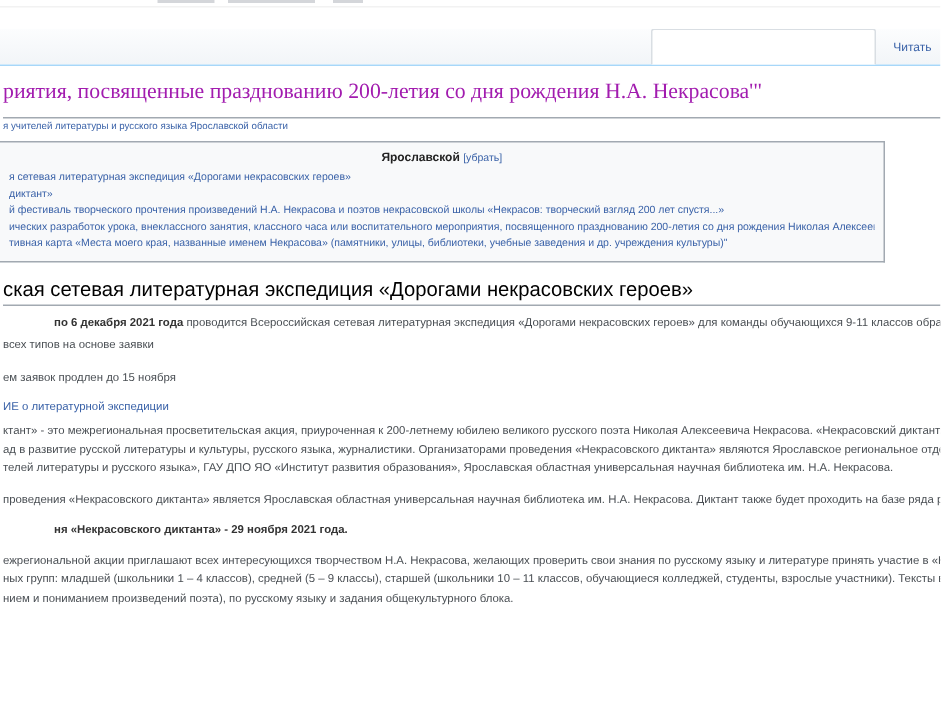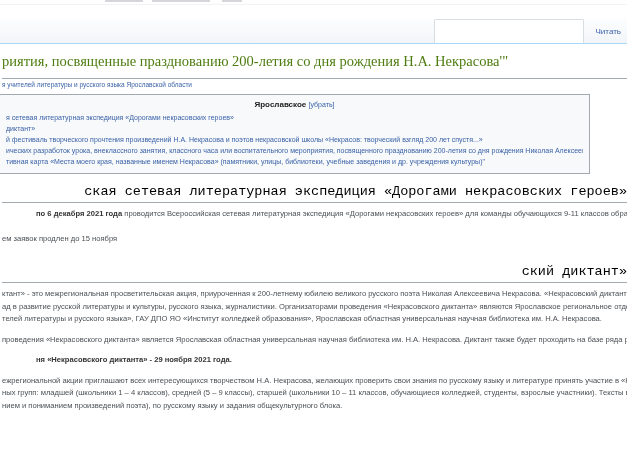--- a/index.html
+++ b/index.html
@@ -23,43 +23,43 @@
   }
   .tab{
     display:flex;align-items:center;font-size:8px;color:#3a62a8;
     padding:0 6px;white-space:nowrap;cursor:pointer;justify-content:center;
   }
   .tab.active-like{background:#fff;border:1px solid #d9dee3;border-bottom:none;margin-left:5px;padding-right:20px;}
   
   .content{padding:0 0 0 2px;}
   h1.page-title{
     font-family:"Liberation Serif","DejaVu Serif",serif;font-weight:normal;
-    font-size:14.5px;color:#4d7c0f;margin:9px 0 2px 0;padding-bottom:8px;
+    font-size:14.5px;color:#a21caf;margin:9px 0 2px 0;padding-bottom:8px;
     border-bottom:1px solid #a2a9b1;white-space:nowrap;overflow:hidden;
   }
   .subtitle{font-size:6.5px;color:#3a62a8;margin:2px 0 0 0;white-space:nowrap;cursor:pointer;}
   
   .toc{
     box-sizing:border-box;width:590px;margin:6px 0 0 -2px;
     background:#f8f9fa;border:1px solid #a2a9b1;border-left:none;
     padding:4px 6px 6px 6px;
   }
   .toc-header{text-align:center;font-size:8px;color:#222;line-height:11px;}
   .toc-header b{color:#222;}
   .toc-hide{color:#3a62a8;font-size:7px;cursor:pointer;}
   .toc-list{margin-top:2px;}
   .toc-item{
     font-size:7px;color:#3a62a8;line-height:11px;
     white-space:nowrap;overflow:hidden;cursor:pointer;
   }
   
   h2.sec{
-    font-family:Liberation Mono, monospace;font-weight:normal;
+    font-family:Liberation Sans, sans-serif;font-weight:normal;
     font-size:13.5px;color:#000;margin:10px 0 5px 0;padding-bottom:3px;
-    border-bottom:1px solid #a2a9b1;white-space:nowrap;overflow:hidden;text-align:right;
+    border-bottom:1px solid #a2a9b1;white-space:nowrap;overflow:hidden;
   }
   h2.sec.second{margin-top:13px;}
   .para{margin:0 0 4px 0;}
   .line{font-size:7.6px;line-height:12.5px;color:#4a4f54;white-space:nowrap;overflow:hidden;}
   .line b{color:#333;padding-left:34px;}
   .line.blue{color:#3a62a8;cursor:pointer;}
   .gap-s{height:2px;}
   .gap-m{height:4px;}
 </style>
 </head>
@@ -80,54 +80,57 @@
 </div>
 
 <div class="content">
 
   <h1 class="page-title">риятия, посвященные празднованию 200-летия со дня рождения Н.А. Некрасова'"</h1>
 
   <div class="subtitle">я учителей литературы и русского языка Ярославской области</div>
 
   <div class="toc">
     <div class="toc-header">
-      <b>Ярославское</b>
+      <b>Ярославской</b>
       <span class="toc-hide">[убрать]</span>
     </div>
     <div class="toc-list">
       <div class="toc-item">я сетевая литературная экспедиция «Дорогами некрасовских героев»</div>
       <div class="toc-item">диктант»</div>
       <div class="toc-item">й фестиваль творческого прочтения произведений Н.А. Некрасова и поэтов некрасовской школы «Некрасов: творческий взгляд 200 лет спустя...»</div>
       <div class="toc-item">ических разработок урока, внеклассного занятия, классного часа или воспитательного мероприятия, посвященного празднованию 200-летия со дня рождения Николая Алексеевича Некрасова</div>
       <div class="toc-item">тивная карта «Места моего края, названные именем Некрасова» (памятники, улицы, библиотеки, учебные заведения и др. учреждения культуры)"</div>
     </div>
   </div>
 
   <h2 class="sec">ская сетевая литературная экспедиция «Дорогами некрасовских героев»</h2>
 
   <div class="para">
     <div class="line">
       <b>по 6 декабря 2021 года</b><span> проводится Всероссийская сетевая литературная экспедиция «Дорогами некрасовских героев» для команды обучающихся 9-11 классов образовательных организаций,</span>
     </div>
     <div class="gap-s"></div>
+    <div class="line">всех типов на основе заявки</div>
   </div>
   <div class="gap-s"></div>
   <div class="gap-s"></div>
   <div class="gap-s"></div>
   <div class="para">
     <div class="line">ем заявок продлен до 15 ноября</div>
   </div>
   <div class="gap-s"></div>
+  <div class="para">
+    <div class="line blue">ИЕ о литературной экспедиции</div>
+  </div>
 
-  <h2 class="sec second">ский диктант»</h2>
 
   <div class="para">
     <div class="line">ктант» - это межрегиональная просветительская акция, приуроченная к 200-летнему юбилею великого русского поэта Николая Алексеевича Некрасова. «Некрасовский диктант» является данью</div>
     <div class="line">ад в развитие русской литературы и культуры, русского языка, журналистики. Организаторами проведения «Некрасовского диктанта» являются Ярославское региональное отделение Общеросс</div>
-    <div class="line">телей литературы и русского языка», ГАУ ДПО ЯО «Институт колледжей образования», Ярославская областная универсальная научная библиотека им. Н.А. Некрасова.</div>
+    <div class="line">телей литературы и русского языка», ГАУ ДПО ЯО «Институт развития образования», Ярославская областная универсальная научная библиотека им. Н.А. Некрасова.</div>
   </div>
   <div class="gap-m"></div>
   <div class="para">
     <div class="line">проведения «Некрасовского диктанта» является Ярославская областная универсальная научная библиотека им. Н.А. Некрасова. Диктант также будет проходить на базе ряда районных библиот</div>
   </div>
   <div class="gap-m"></div>
   <div class="para">
     <div class="line">
       <b>ня «Некрасовского диктанта» - 29 ноября 2021 года.</b>
     </div>

